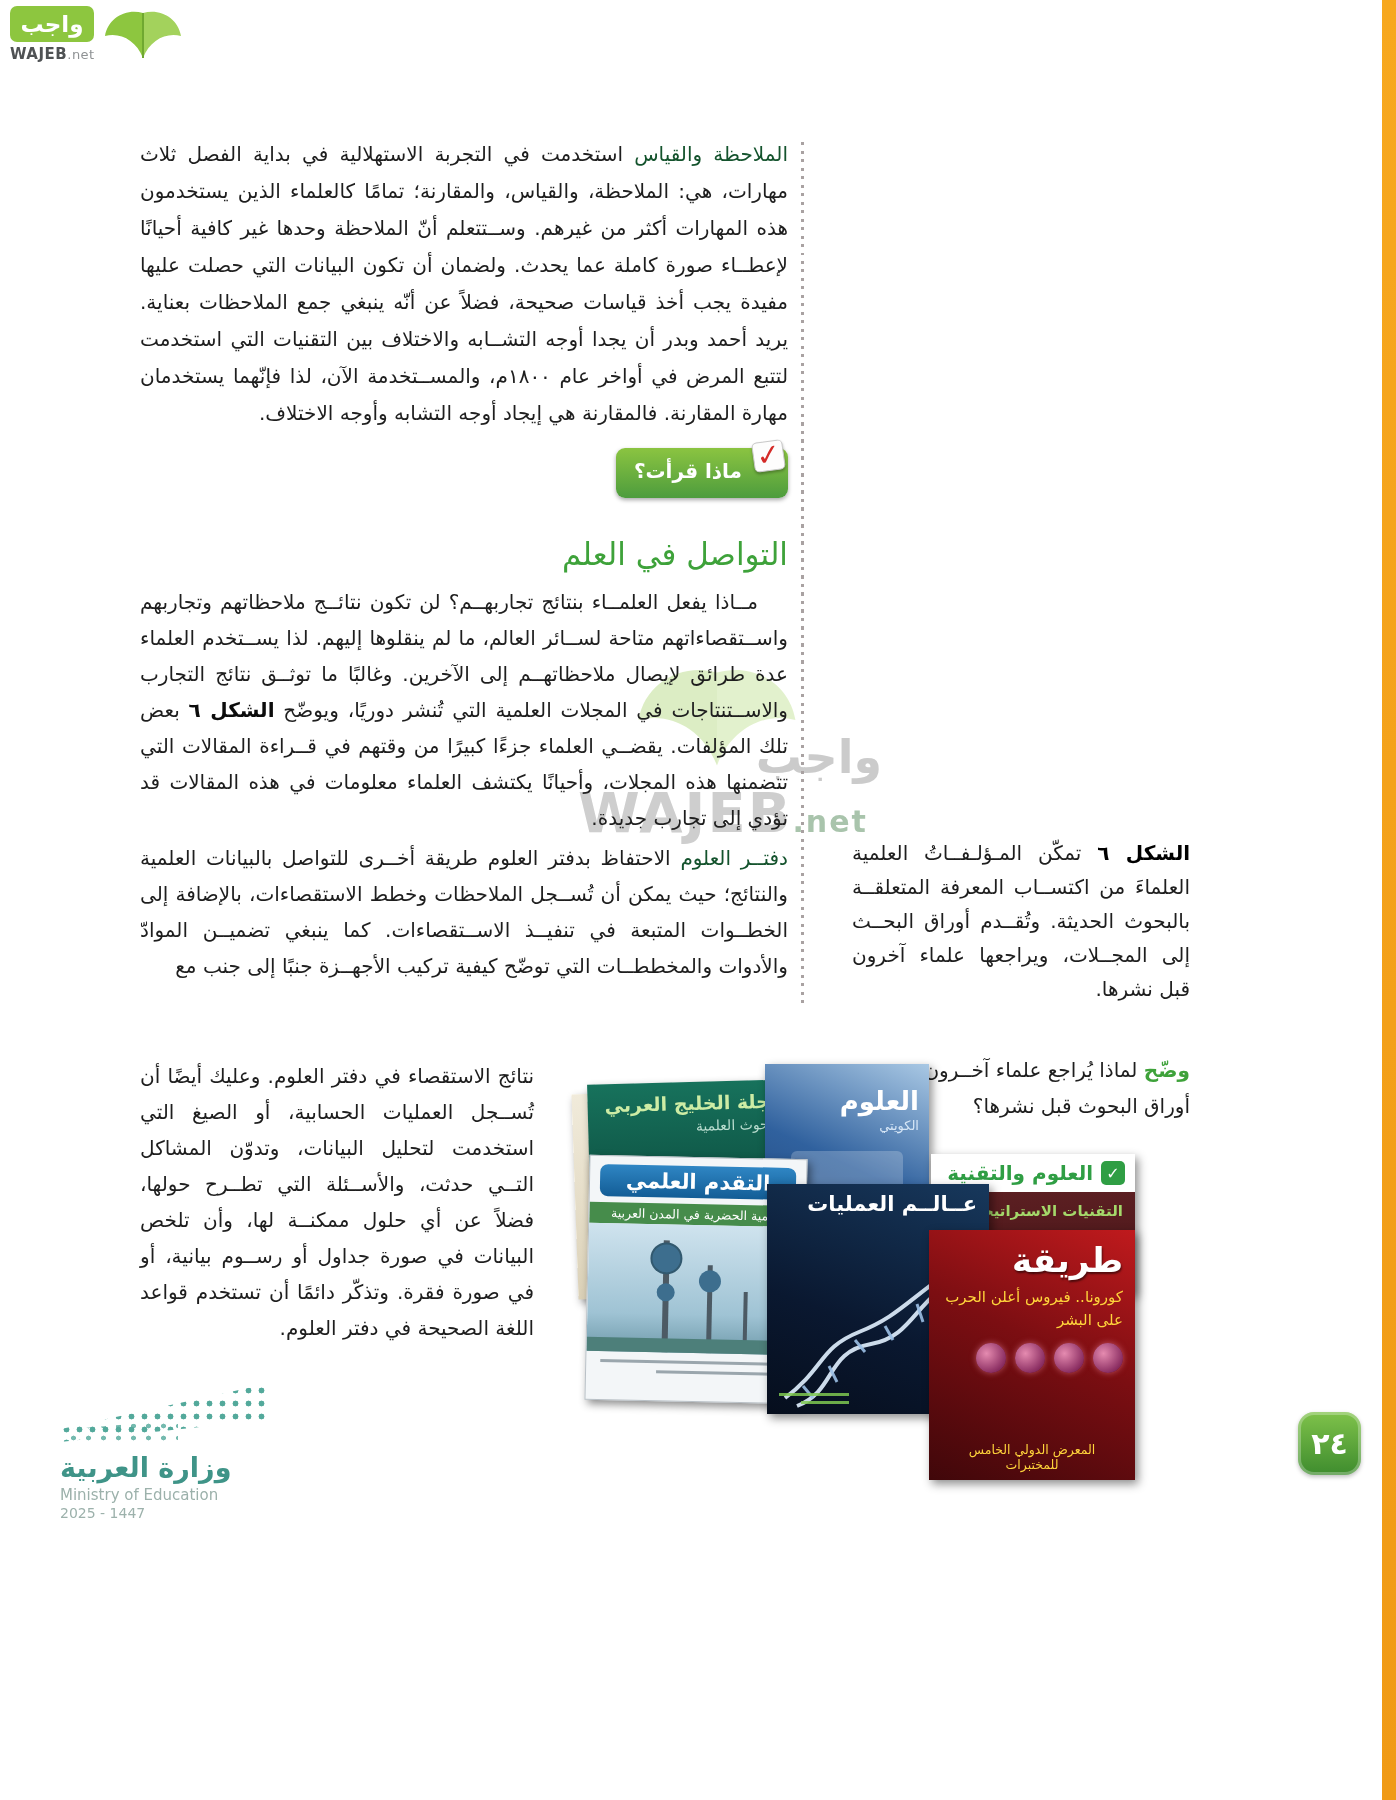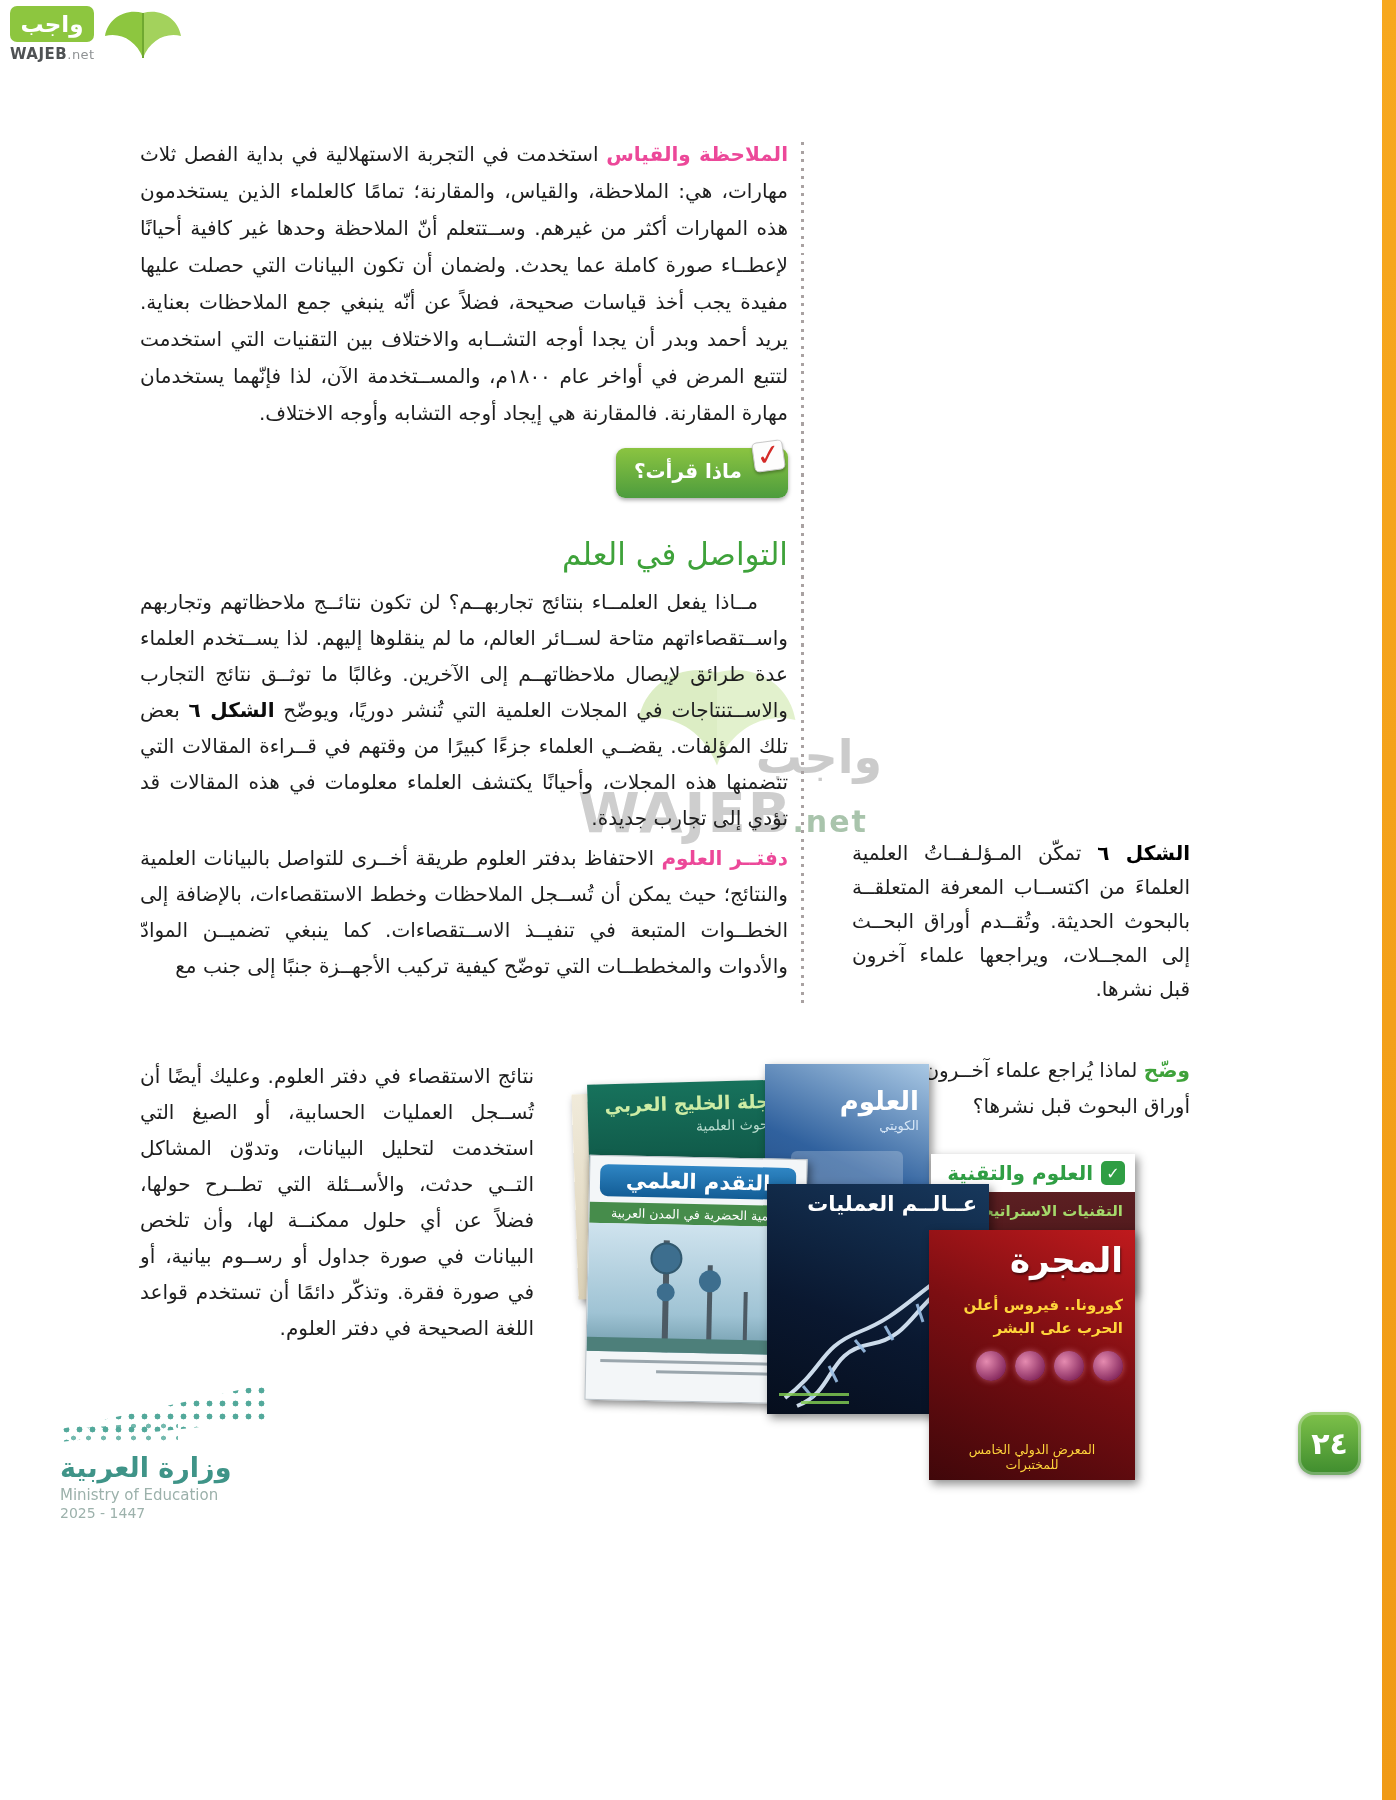--- a/index.html
+++ b/index.html
@@ -29,21 +29,21 @@
   .wm-ar{position:absolute;right:64px;top:66px;font-size:46px;font-weight:bold;color:#c3c3c3;opacity:.85;}
   .wm-en{position:absolute;left:12px;top:116px;font-size:56px;font-weight:bold;color:#cacaca;letter-spacing:2px;opacity:.92;}
   .wm-en .net{font-size:30px;color:#a2bfa5;}
 
   
   .tblock{position:absolute;direction:rtl;text-align:justify;z-index:2;color:#1e1e1e;}
   .block-a{left:140px;top:136px;width:648px;font-size:20px;line-height:37px;}
   .block-b{left:140px;top:534px;width:648px;font-size:20px;line-height:36px;}
   .block-c{left:140px;top:840px;width:648px;font-size:20px;line-height:36px;}
   .block-d{left:140px;top:1058px;width:394px;font-size:20px;line-height:36px;}
-  .lead-red{color:#ec4899;font-weight:bold;}
+  .lead-red{color:#14532d;font-weight:normal;}
   .fig-ref{font-weight:bold;color:#0c0c0c;}
   .para2{text-indent:30px;}
 
   .check-row{display:flex;align-items:center;gap:16px;margin-top:16px;}
   .reading-check{position:relative;flex:0 0 auto;border-radius:9px;
       background:linear-gradient(180deg,#8bc441,#4d9c3d);
       padding:5px 46px 8px 18px;color:#fff;font-weight:bold;font-size:20px;
       box-shadow:0 2px 4px rgba(0,0,0,.35);}
   .check-icon{position:absolute;right:4px;top:-7px;width:31px;height:30px;background:#fdfdfd;
       border:1px solid #c9c9c9;border-radius:5px;color:#d42b28;font-size:29px;line-height:27px;
@@ -104,21 +104,21 @@
   .atom{left:192px;top:122px;width:222px;height:230px;z-index:8;padding:8px 12px;
       background:linear-gradient(200deg,#17385c 0%,#0a1830 60%,#060e1d 100%);}
   .atom-title{color:#fff;font-weight:bold;font-size:21px;text-align:right;letter-spacing:1px;}
   .atom-dna{position:absolute;left:0;bottom:0;}
   .atom-lines{position:absolute;left:12px;bottom:10px;}
   .atom-lines .al{height:3px;width:70px;background:#7ec850;margin-top:5px;opacity:.85;}
 
   .red{left:354px;top:168px;width:206px;height:250px;z-index:9;padding:10px 12px;
       background:linear-gradient(205deg,#c01a1d 0%,#7c0e12 45%,#40070a 100%);}
   .red-title{color:#fff;font-weight:bold;font-size:34px;text-align:right;text-shadow:1px 2px 2px rgba(0,0,0,.5);}
-  .red-sub{color:#ffd43b;font-size:15px;font-weight:bold;text-align:right;margin-top:14px;line-height:1.5;}
+  .red-sub{color:#ffd43b;font-size:15px;font-weight:normal;text-align:right;margin-top:6px;line-height:1.5;}
   .virus-row{display:flex;gap:9px;margin-top:12px;}
   .virus{width:30px;height:30px;border-radius:50%;
       background:radial-gradient(circle at 35% 35%,#e58bb0,#8c2f63 70%,#5a1440);
       box-shadow:0 0 6px rgba(255,150,180,.5);}
   .red-footer{position:absolute;bottom:8px;right:12px;left:12px;color:#ffd43b;font-size:12.5px;text-align:center;}
 
   
   .moe{position:absolute;left:60px;top:1378px;width:250px;z-index:3;}
   .moe-dots{position:relative;width:212px;height:66px;}
   .moe-dots .d1{position:absolute;left:0;top:6px;width:206px;height:58px;
@@ -271,21 +271,21 @@
         </g>
       </svg>
     </div>
     <div class="atom-lines">
       <div class="al"></div>
         <div class="al" style="width:48px"></div>
     </div>
   </div>
 
   <div class="cover red">
-    <div class="red-title">المجرة</div>
+    <div class="red-title">طريقة</div>
     <div class="red-sub">كورونا.. فيروس أعلن الحرب على البشر</div>
     <div class="virus-row">
       <div class="virus"></div>
         <div class="virus"></div>
         <div class="virus"></div>
         <div class="virus"></div>
     </div>
     <div class="red-footer">المعرض الدولي الخامس للمختبرات</div>
   </div>
 

